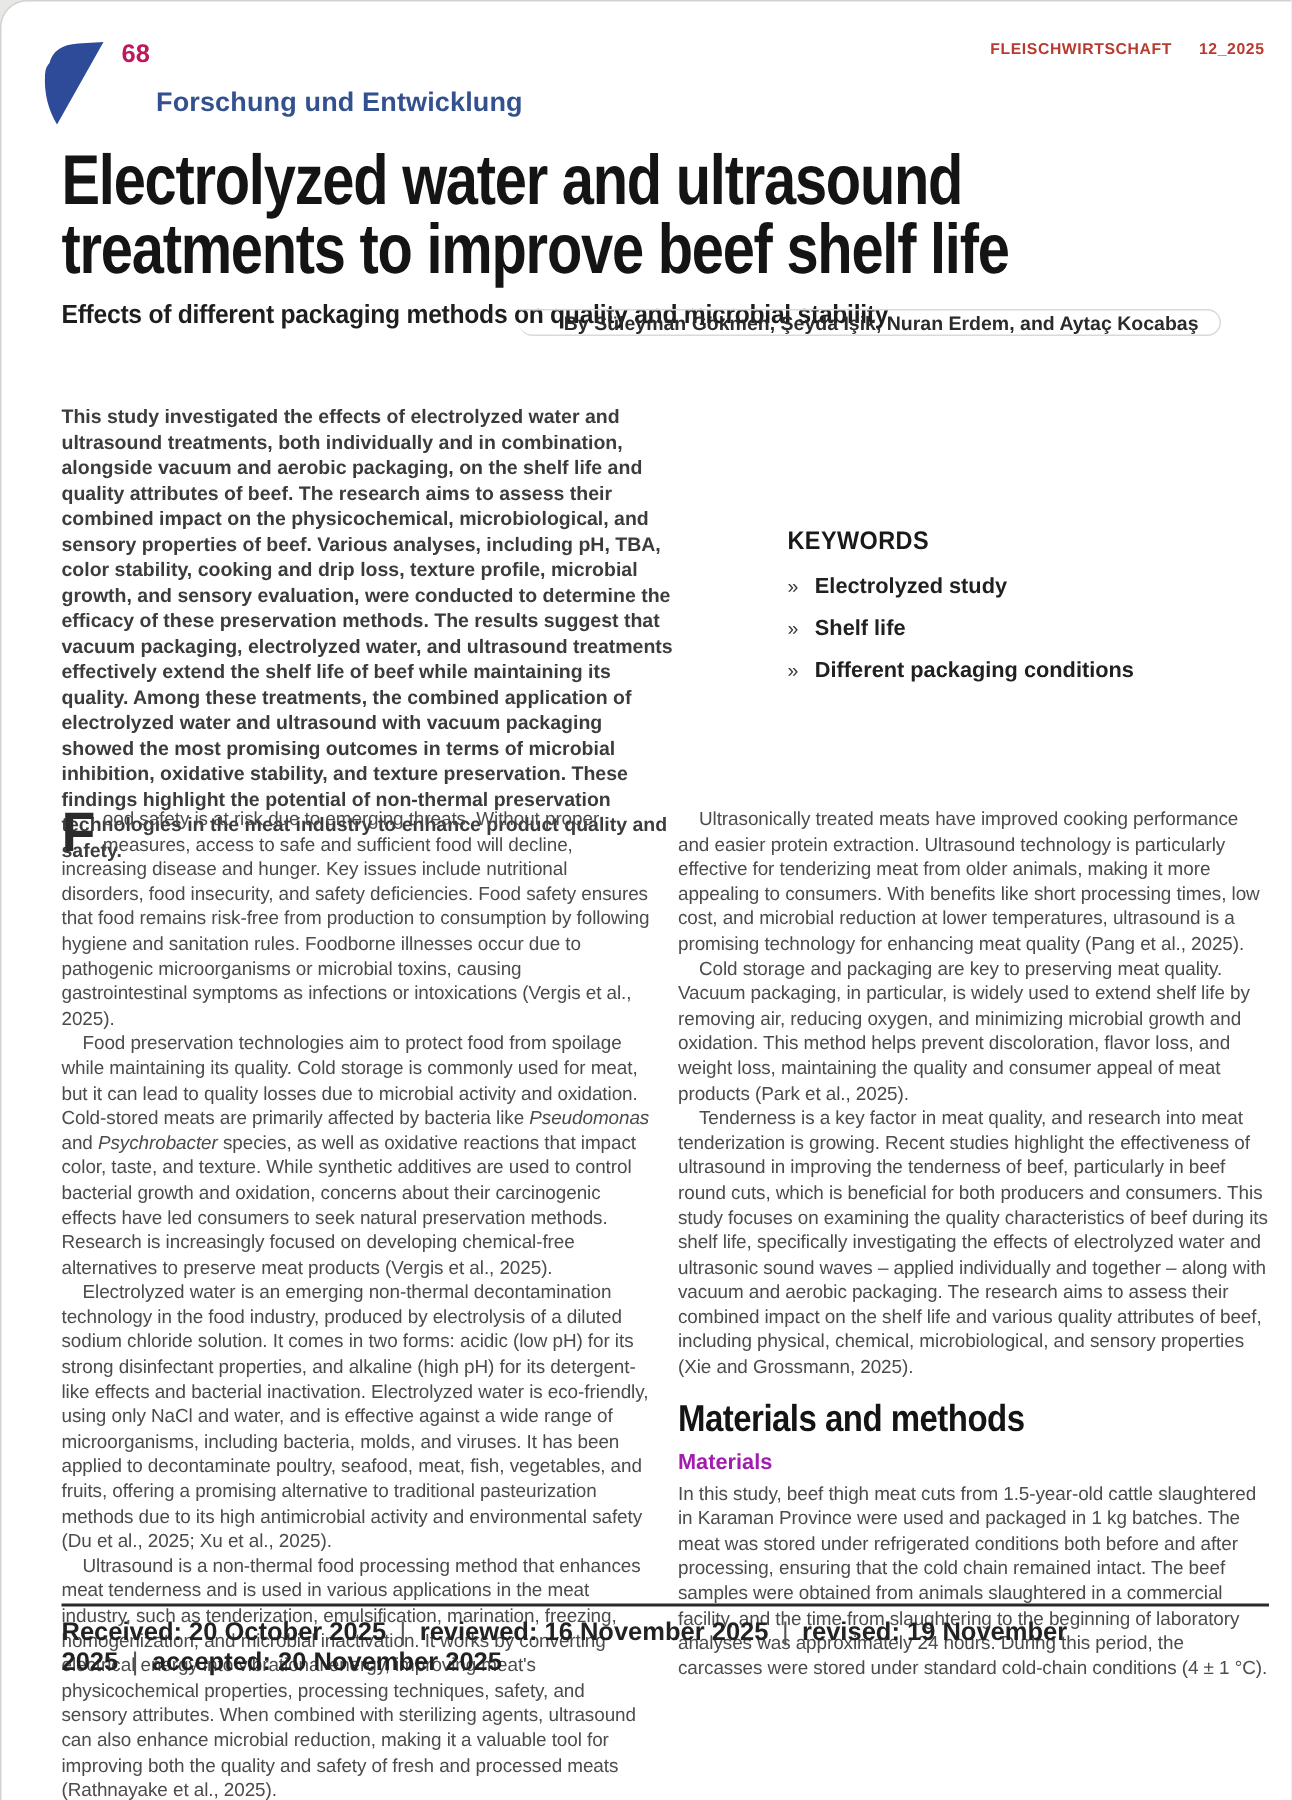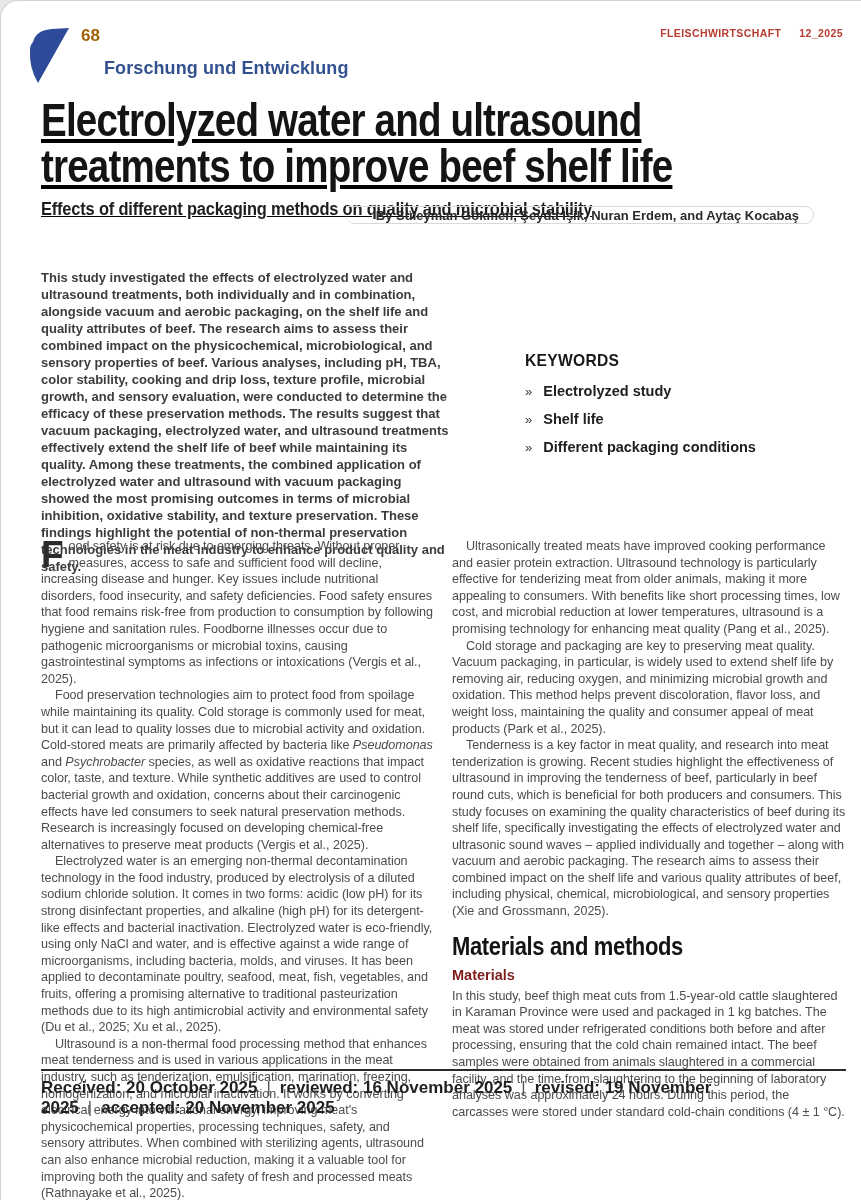--- a/index.html
+++ b/index.html
@@ -12,37 +12,37 @@
     border-left: 1px solid #d2d2d0;
     border-top: 1px solid #d2d2d0;
     border-radius: 18px 0 0 0;
     overflow: hidden;
   }
 
   
   .header-logo { position: absolute; left: 25px; top: 27px; width: 44px; height: 56px; }
   .page-number {
     position: absolute; left: 80px; top: 25px;
-    font-size: 17px; font-weight: 700; color: #a16207;
+    font-size: 17px; font-weight: 700; color: #be185d;
   }
   .section-name {
     position: absolute; left: 80px; top: 57px;
     font-size: 18px; font-weight: 700; color: #33518f;
     letter-spacing: 0.1px;
     margin-left: 23px;
   }
   .journal-mark {
     position: absolute; right: 18px; top: 26px;
     font-size: 10.5px; font-weight: 700; color: #b83a30;
     letter-spacing: 0.4px;
   }
   .journal-mark .issue { margin-left: 18px; }
 
   
-  .title-block { position: absolute; left: 40px; top: 96px; width: 805px; text-decoration: underline; }
+  .title-block { position: absolute; left: 40px; top: 96px; width: 805px; }
   .article-title {
     font-size: 47px; line-height: 46px; font-weight: 700; color: #141414;
     letter-spacing: -1px;
     transform: scaleX(0.82); transform-origin: left top;
     white-space: nowrap;
   }
   .article-subtitle {
     margin-top: 10px;
     font-size: 17.5px; font-weight: 700; color: #1e1e1e;
     letter-spacing: -0.2px;
@@ -96,21 +96,21 @@
   }
   .italic { font-style: italic; margin-top: 14px; }
   .h2-heading {
     margin-top: 12px;
     font-size: 25px; font-weight: 700; color: #141414; letter-spacing: -0.4px;
     transform: scaleX(0.88); transform-origin: left top;
     white-space: nowrap;
   }
   .h3-heading {
     margin-top: 6px; margin-bottom: 5px;
-    font-size: 14.5px; font-weight: 700; color: #7f1d1d;
+    font-size: 14.5px; font-weight: 700; color: #a21caf;
   }
 
   
   .footer {
     position: absolute; left: 40px; top: 1068px; width: 805px;
     border-top: 2px solid #2a2a2a;
     padding-top: 7px;
     font-size: 17px; font-weight: 700; color: #222;
   }
   .footer .sep { padding: 0 9px; font-weight: 400; color: #555; }

